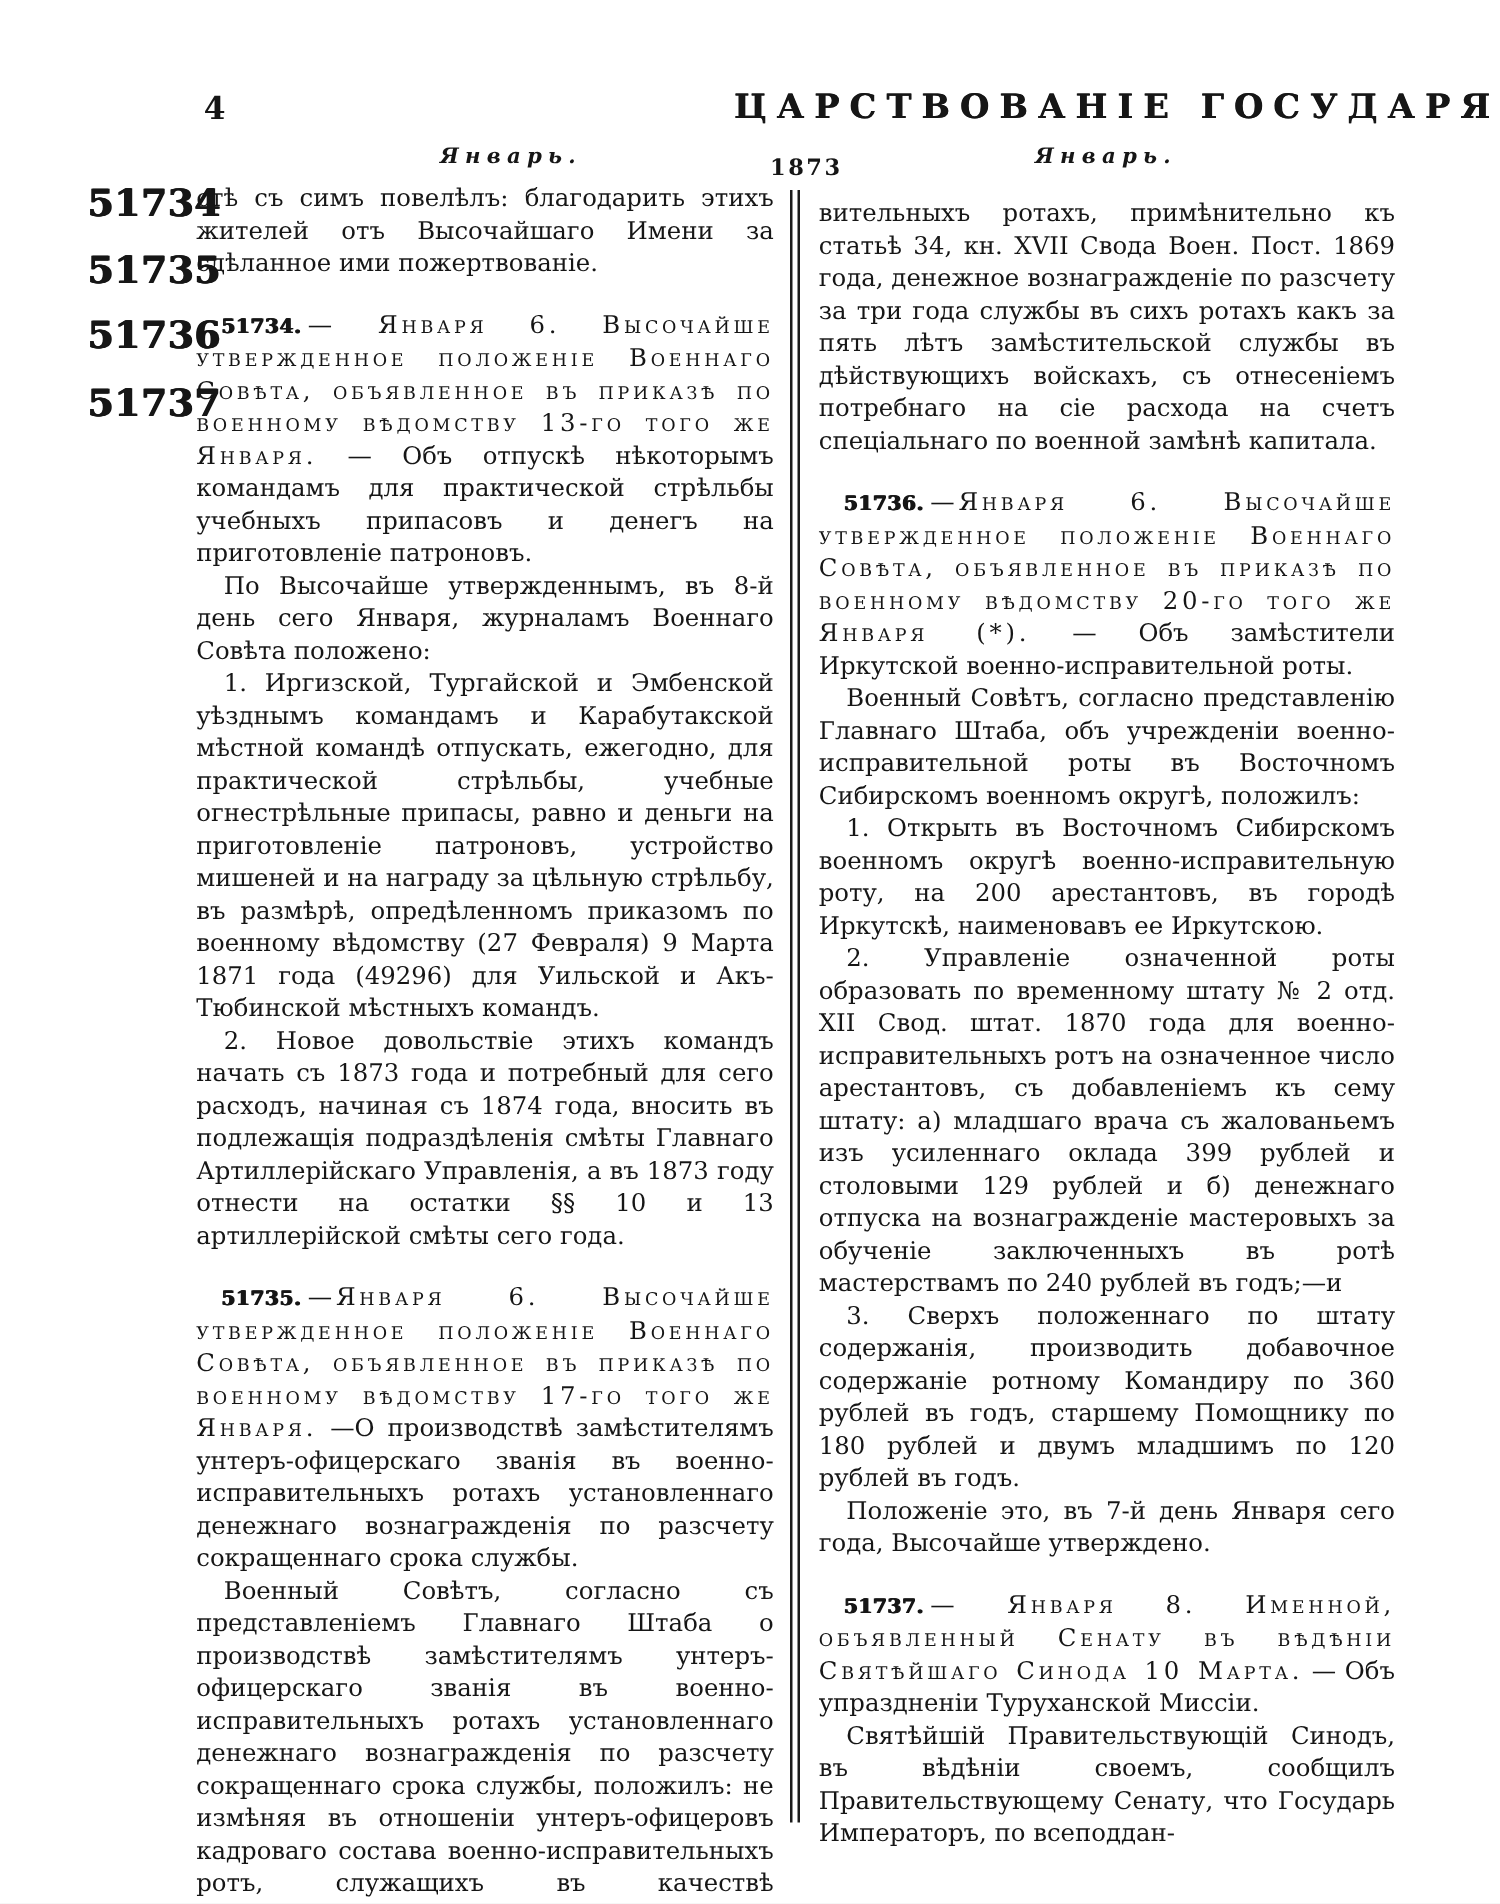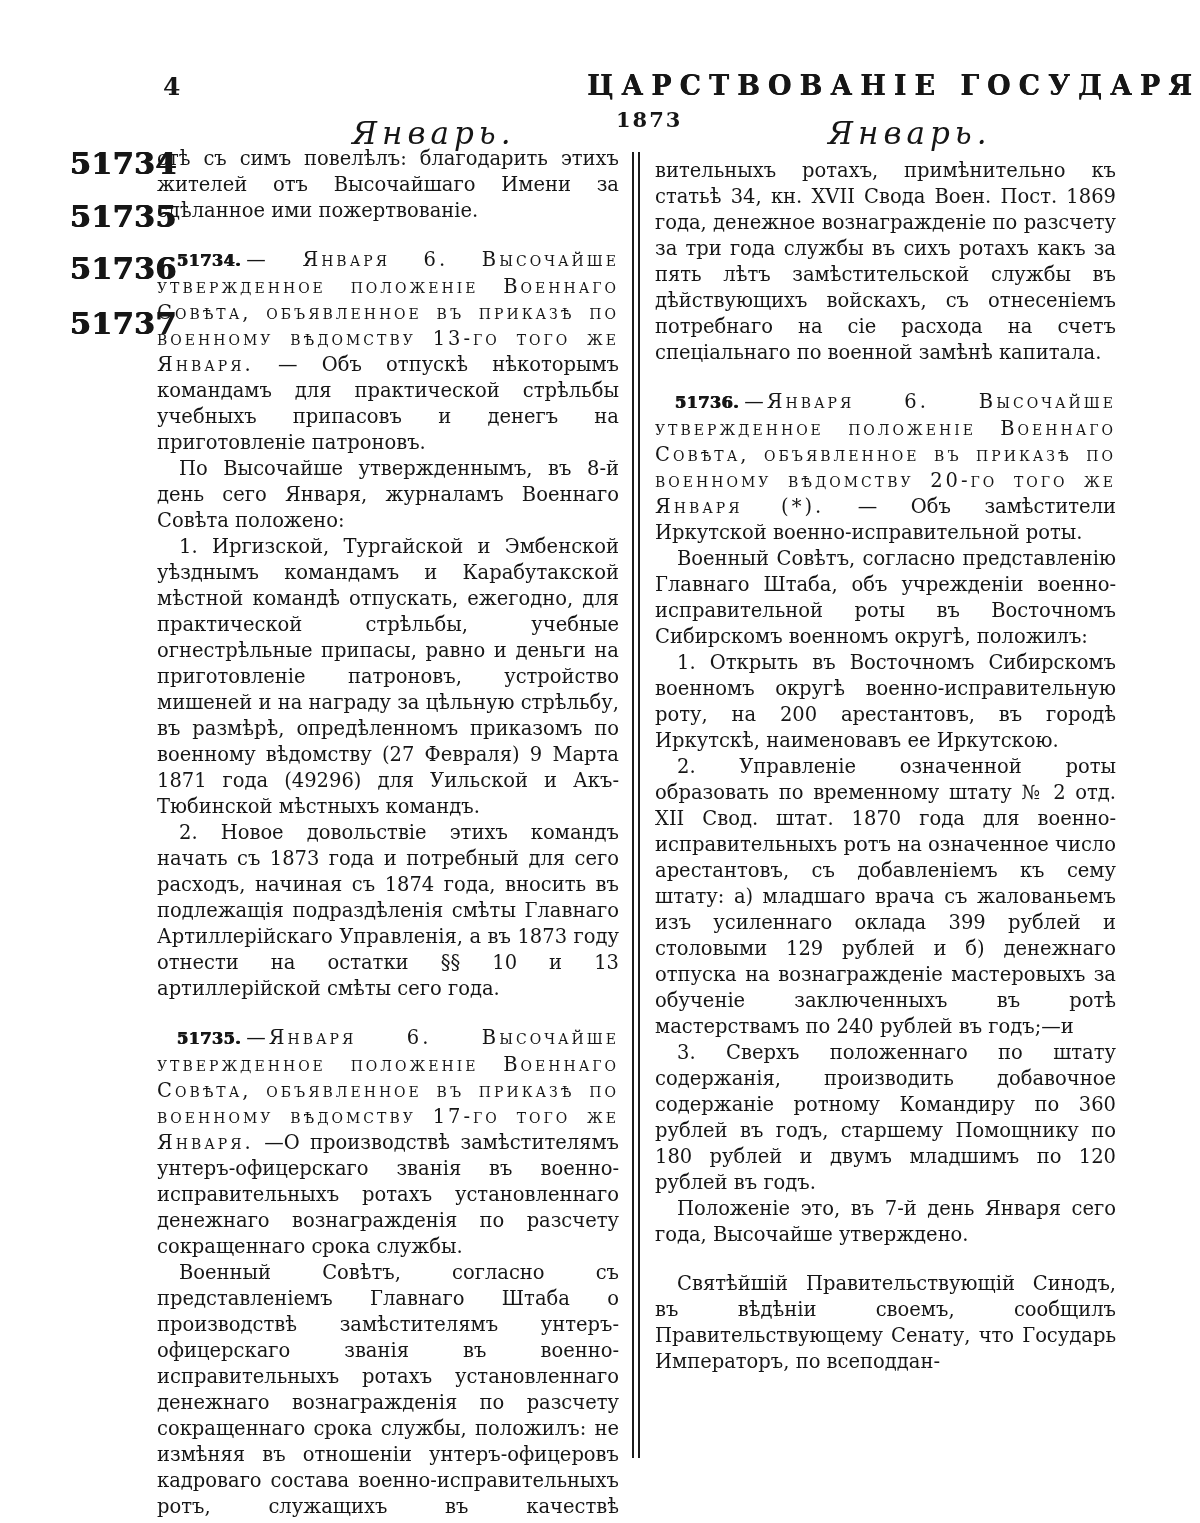--- a/index.html
+++ b/index.html
@@ -17,28 +17,28 @@
     font-size:25px;font-weight:bold;
   }
   .page-title{
     position:absolute;left:0;right:0;top:70px;
     text-align:right;
     font-size:27px;font-weight:bold;letter-spacing:8px;
     text-shadow:0.4px 0 0 currentColor;
   }
   .running-month{
     position:absolute;top:115px;
-    font-style:italic;font-weight:normal;
-    font-size:31px;letter-spacing:5px;
+    font-style:italic;font-weight:bold;
+    font-size:17px;letter-spacing:5px;
   }
   .running-month.left{left:352px;}
   .running-month.right{left:828px;}
   .running-year{
-    position:absolute;left:616px;top:107px;
-    font-size:21px;font-weight:bold;letter-spacing:2px;
+    position:absolute;left:616px;top:124px;
+    font-size:18px;font-weight:bold;letter-spacing:2px;
   }
   
   .mnum{
     position:absolute;left:70px;width:92px;
     font-size:30px;font-weight:bold;letter-spacing:0.5px;
     text-shadow:0.7px 0 0 currentColor,-0.4px 0 0 currentColor;
     white-space:nowrap;
   }
   
   .col{
@@ -113,18 +113,19 @@
     <section class="entry">
       <p class="entry-head"><span class="enum">51736.</span><span class="sc">—Января 6. Высочайше утвержденное положеніе Военнаго Совѣта, объявленное въ приказѣ по военному вѣдомству 20-го того же Января (*).</span> <span class="subject">— Объ замѣстители Иркутской военно-исправительной роты.</span></p>
       <p class="body">Военный Совѣтъ, согласно представленію Главнаго Штаба, объ учрежденіи военно-исправительной роты въ Восточномъ Сибирскомъ военномъ округѣ, положилъ:</p>
       <p class="body">1. Открыть въ Восточномъ Сибирскомъ военномъ округѣ военно-исправительную роту, на 200 арестантовъ, въ городѣ Иркутскѣ, наименовавъ ее Иркутскою.</p>
       <p class="body">2. Управленіе означенной роты образовать по временному штату № 2 отд. XII Свод. штат. 1870 года для военно-исправительныхъ ротъ на означенное число арестантовъ, съ добавленіемъ къ сему штату: а) младшаго врача съ жалованьемъ изъ усиленнаго оклада 399 рублей и столовыми 129 рублей и б) денежнаго отпуска на вознагражденіе мастеровыхъ за обученіе заключенныхъ въ ротѣ мастерствамъ по 240 рублей въ годъ;—и</p>
       <p class="body">3. Сверхъ положеннаго по штату содержанія, производить добавочное содержаніе ротному Командиру по 360 рублей въ годъ, старшему Помощнику по 180 рублей и двумъ младшимъ по 120 рублей въ годъ.</p>
       <p class="body">Положеніе это, въ 7-й день Января сего года, Высочайше утверждено.</p>
     </section>
 
     <section class="entry">
+      <p class="entry-head"><span class="enum">51737.</span><span class="sc">— Января 8. Именной, объявленный Сенату въ вѣдѣніи Святѣйшаго Синода 10 Марта.</span> <span class="subject">— Объ упраздненіи Туруханской Миссіи.</span></p>
       <p class="body">Святѣйшій Правительствующій Синодъ, въ вѣдѣніи своемъ, сообщилъ Правительствующему Сенату, что Государь Императоръ, по всеподдан-</p>
     </section>
 
   </div>
 
 </div>
 
 </body></html>

